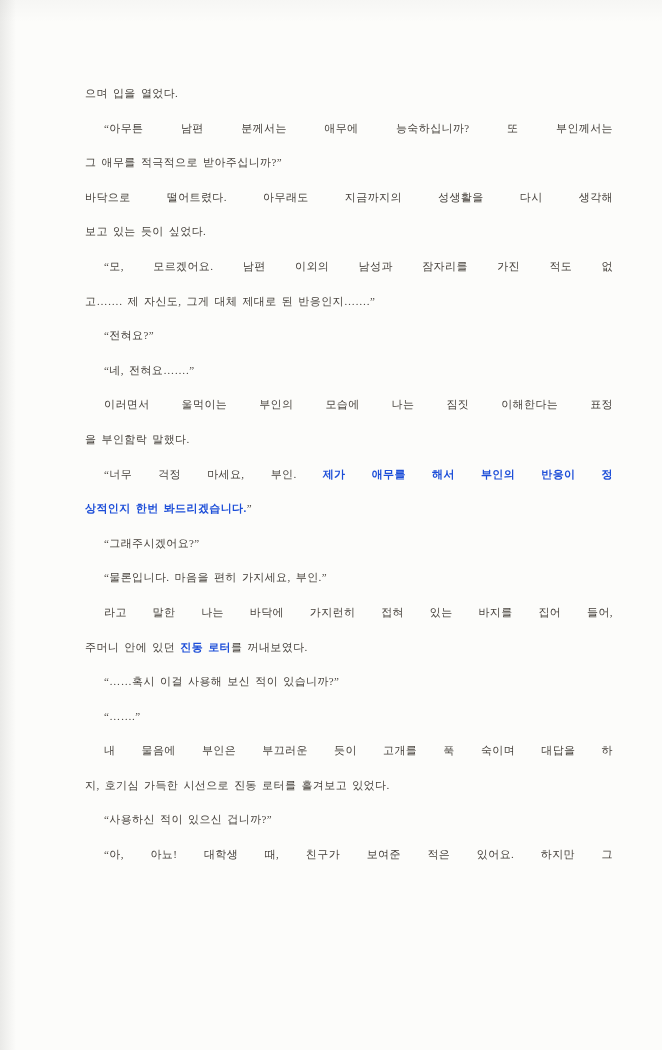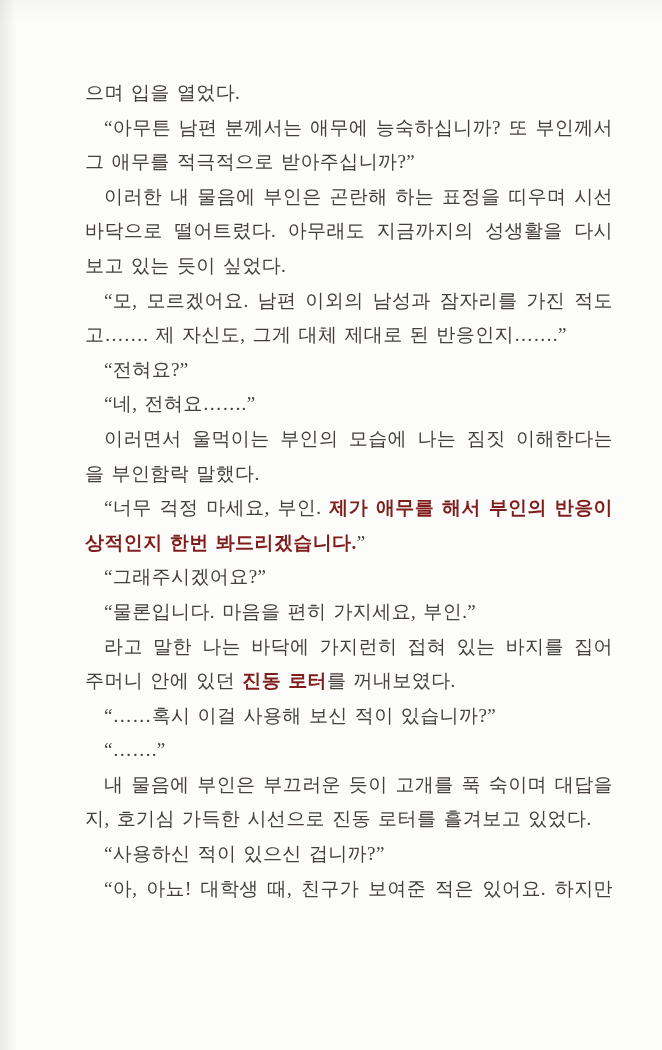--- a/index.html
+++ b/index.html
@@ -20,39 +20,39 @@
     background:
       linear-gradient(90deg, rgba(120,120,118,0.14), rgba(120,120,118,0.0) 16px),
       linear-gradient(180deg, rgba(140,140,138,0.05), rgba(140,140,138,0.0) 22px);
     pointer-events: none;
   }
   .body-text {
     position: absolute;
     left: 85px;
     top: 76px;
     width: 528px;
-    font-size: 19px;
+    font-size: 11px;
     line-height: 34.6px;
     letter-spacing: 0.4px;
     color: #45403b;
     word-spacing: 2px;
   }
   .line {
     height: 34.6px;
     overflow: hidden;
     white-space: nowrap;
   }
   .line.just {
     white-space: normal;
     text-align: justify;
     text-align-last: justify;
     font-family: Liberation Serif, serif;
   }
   .line.indent { padding-left: 19px; }
-  .b { font-weight: bold; color: #7f1d1d; }
+  .b { font-weight: bold; color: #1d4ed8; }
   .footer {
     position: absolute;
     left: 84px;
     top: 958px;
     font-size: 18px;
     color: #4a4540;
     letter-spacing: 0.8px;
   }
   .footer .dot {
     font-size: 12px;
@@ -62,21 +62,20 @@
   }
 </style>
 </head>
 <body>
 
 <div class="page">
   <div class="body-text">
       <div class="line"><span>으며 입을 열었다.</span></div>
       <div class="line indent just"><span>“아무튼 남편 분께서는 애무에 능숙하십니까? 또 부인께서는</span></div>
       <div class="line"><span>그 애무를 적극적으로 받아주십니까?”</span></div>
-      <div class="line indent just"><span>이러한 내 물음에 부인은 곤란해 하는 표정을 띠우며 시선을</span></div>
       <div class="line just"><span>바닥으로 떨어트렸다. 아무래도 지금까지의 성생활을 다시 생각해</span></div>
       <div class="line"><span>보고 있는 듯이 싶었다.</span></div>
       <div class="line indent just"><span>“모, 모르겠어요. 남편 이외의 남성과 잠자리를 가진 적도 없</span></div>
       <div class="line"><span>고……. 제 자신도, 그게 대체 제대로 된 반응인지…….”</span></div>
       <div class="line indent"><span>“전혀요?”</span></div>
       <div class="line indent"><span>“네, 전혀요…….”</span></div>
       <div class="line indent just"><span>이러면서 울먹이는 부인의 모습에 나는 짐짓 이해한다는 표정</span></div>
       <div class="line"><span>을 부인함락 말했다.</span></div>
       <div class="line indent just"><span>“너무 걱정 마세요, 부인. </span><span class="b">제가 애무를 해서 부인의 반응이 정</span></div>
       <div class="line"><span class="b">상적인지 한번 봐드리겠습니다.</span><span>”</span></div>

